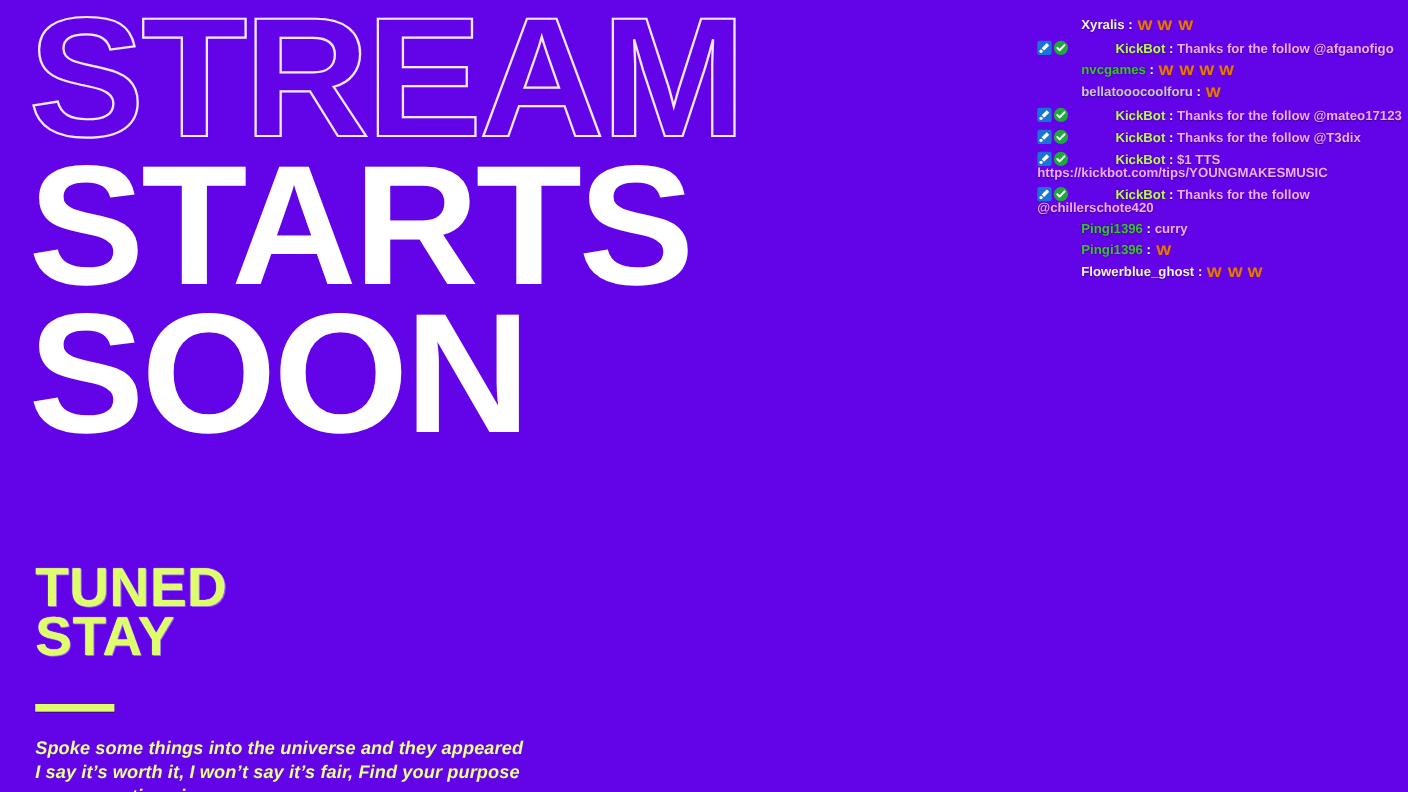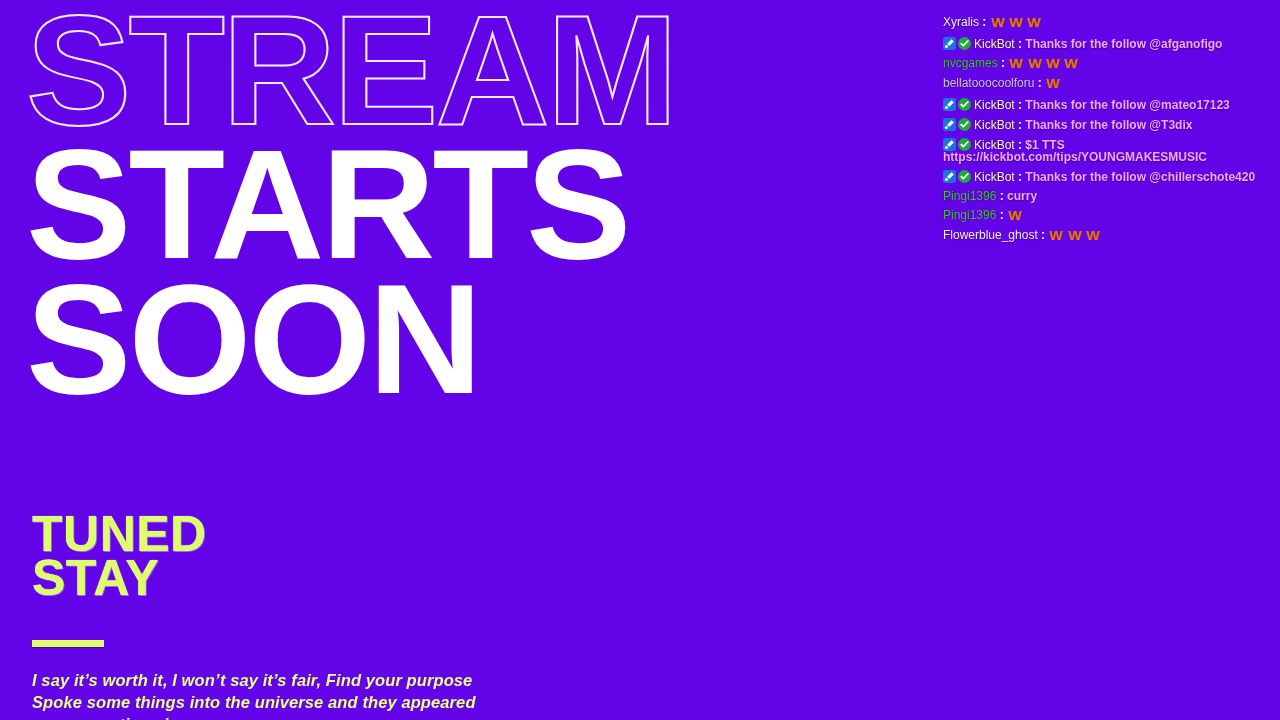--- a/index.html
+++ b/index.html
@@ -136,22 +136,22 @@
   }
   .badge-mod svg { position:absolute; left:1px; top:1px; }
 
   
   .badge-verified {
     background:#1FA83C;
     border-radius:50%;
   }
   .badge-verified svg { position:absolute; left:1px; top:1px; }
 
-  .uname { font-weight:normal; }
-  .u-red    { color:#fef9c3; text-shadow:0 0 2px rgba(0,0,0,0.5); }
+  .uname { font-weight:bold;margin-left:40px; }
+  .u-red    { color:#bef264; text-shadow:0 0 2px rgba(0,0,0,0.5); }
   .u-green  { color:#3FBF35; text-shadow:0 0 2px rgba(0,0,0,0.5); }
   .u-white  { color:#F2F2F2; }
   .u-grey   { color:#CFC4DE; }
   .colon    { color:#FFFFFF; font-weight:bold; }
   .msgtext  { color:#f0abfc; font-weight:bold;margin-top:32px; }
 
   .emote {
     display:inline-block;
     color:#E8760C;
     font-weight:bold;
@@ -174,22 +174,22 @@
     <span class="hl-line hl-solid line3">SOON</span>
   </div>
 
   <div class="tuned-block">
     <span class="tuned-word">TUNED</span>
     <span class="tuned-word">STAY</span>
 
     <div class="divider"></div>
 
     <div class="quote">
+      <span>Spoke some things into the universe and they appeared</span>
       <span>I say it’s worth it, I won’t say it’s fair, Find your purpose</span>
-      <span>Spoke some things into the universe and they appeared</span>
       <span>or you wasting air...</span>
     </div>
   </div>
 
   <div class="chat" id="chat-list">
       <span class="chat-msg"><span class="uname u-white">Xyralis</span><span class="colon"> : </span><span class="emote">W</span><span class="emote">W</span><span class="emote">W</span></span>
       <span class="chat-msg"><span class="badges">
           <span class="badge badge-mod">
             <svg width="11" height="11" viewBox="0 0 11 11">
               <path d="M7.6 1.2 L9.8 3.4 L5.2 8 L3 5.8 Z" fill="#FFFFFF"></path>

